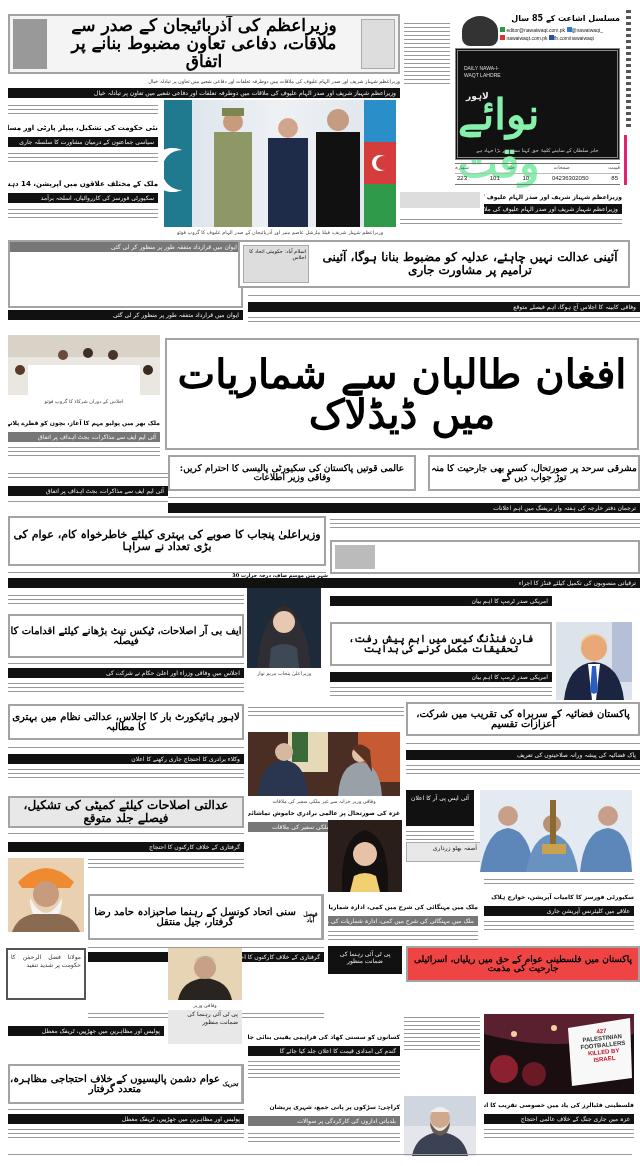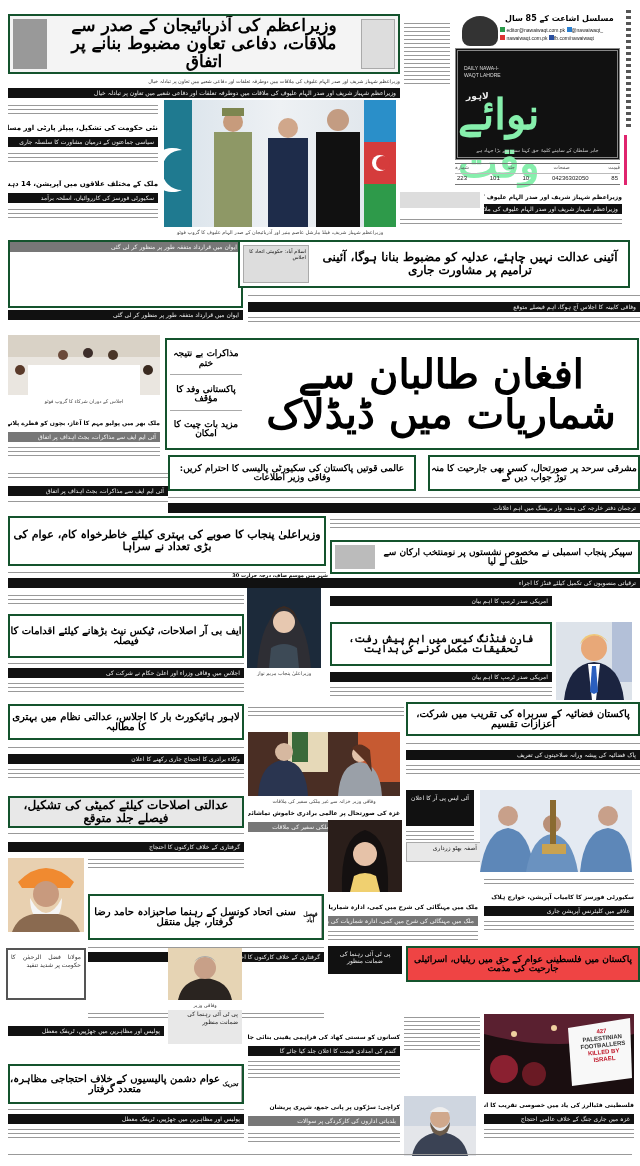--- a/index.html
+++ b/index.html
@@ -1,19 +1,19 @@
 <!DOCTYPE html>
 <html><head>
 <meta charset="utf-8">
 <style>
 *{box-sizing:border-box;margin:0;padding:0}
 body{width:640px;height:1166px;background:#fff;font-family:"DejaVu Sans",sans-serif;color:#111;position:relative;overflow:hidden}
 .abs{position:absolute}
 .hl{direction:rtl;text-align:center;font-family:"DejaVu Serif",serif;font-weight:bold;color:#000;line-height:1.05;overflow:hidden;display:flex;align-items:center;justify-content:center}
-.hlbox{border:2px solid #14532d;background:#f4f4f4}
+.hlbox{border:2px solid #a3a3a3;background:#f4f4f4}
 .blackbar{background:#111;color:#eee;direction:rtl;font-size:6px;line-height:10px;padding:0 4px;white-space:nowrap;overflow:hidden}
 .graybar{background:#777;color:#f4f4f4;direction:rtl;font-size:6px;line-height:10px;padding:0 4px;white-space:nowrap;overflow:hidden}
 .txt{direction:rtl;font-size:5px;line-height:7px;color:#333;overflow:hidden;text-align:justify}
 .txt .l{display:block;height:1px;background:#999;margin:3px 0}
 .sub{direction:rtl;font-size:7px;line-height:9px;font-weight:bold;color:#000;overflow:hidden;white-space:nowrap}
 .photo{overflow:hidden}
 .cap{direction:rtl;font-size:5px;color:#444;text-align:center;white-space:nowrap;overflow:hidden}
 .rule{background:#999}
 </style>
 </head>
@@ -61,21 +61,21 @@
       <rect x="58" y="8" width="22" height="8" fill="#7d8650"></rect>
     <rect x="104" y="38" width="40" height="89" fill="#1e2c4a"></rect>
       <circle cx="124" cy="28" r="10" fill="#d0a78b"></circle>
     <rect x="152" y="32" width="44" height="95" fill="#111"></rect>
       <circle cx="174" cy="20" r="11" fill="#c39c82"></circle>
   </svg>
 </div>
 <div class="abs cap" style="left:164px;top:229px;width:232px">وزیراعظم شہباز شریف، فیلڈ مارشل عاصم منیر اور آذربائیجان کے صدر الہام علیوف کا گروپ فوٹو</div>
 
 <div class="abs" style="left:462px;top:16px;width:36px;height:30px;border-radius:50% 50% 8px 8px;background:#333"></div>
-<div class="abs sub" style="left:505px;top:14px;width:115px;font-size:8px;text-align:left">مسلسل اشاعت کے 85 سال</div>
+<div class="abs sub" style="left:505px;top:14px;width:115px;font-size:8px;text-align:right">مسلسل اشاعت کے 85 سال</div>
 <div class="abs" style="left:500px;top:26px;width:122px;font-size:5px;line-height:8px;color:#222;font-family:'Liberation Sans',sans-serif">
   <div><span style="display:inline-block;width:5px;height:5px;background:#2a9a4a"></span> <span>editor@nawaiwaqt.com.pk</span> <span style="display:inline-block;width:5px;height:5px;background:#2a7fd0"></span><span>@nawaiwaqt_</span></div>
   <div><span style="display:inline-block;width:5px;height:5px;background:#d33"></span> <span>nawaiwaqt.com.pk</span> <span style="display:inline-block;width:5px;height:5px;background:#2a4fa0"></span><span>fb.com/nawaiwaqt</span></div>
 </div>
 <div class="abs" style="left:455px;top:48px;width:165px;height:112px;background:#111;border:3px double #888">
   <div style="position:absolute;left:6px;top:14px;width:40px;color:#ddd;font-size:5px;line-height:7px;font-family:'Liberation Sans',sans-serif">DAILY NAWA-I-WAQT LAHORE</div>
   <div style="position:absolute;left:8px;top:40px;color:#eee;font-size:9px;font-weight:bold">لاہور</div>
   <div style="position:absolute;left:0;right:0;top:40px;text-align:left;color:#86efac;font-family:'DejaVu Serif',serif;font-weight:bold;font-size:42px;line-height:48px;direction:rtl">نوائے وقت</div>
   <div style="position:absolute;left:4px;right:4px;bottom:4px;text-align:center;color:#ccc;font-size:5px;direction:rtl;white-space:nowrap;overflow:hidden">جابر سلطان کے سامنے کلمۂ حق کہنا سب سے بڑا جہاد ہے</div>
 </div>
@@ -154,25 +154,20 @@
 <div class="abs cap" style="left:8px;top:398px;width:152px">اجلاس کے دوران شرکاء کا گروپ فوٹو</div>
 <div class="abs sub" style="left:8px;top:418px;width:152px;font-size:6px">ملک بھر میں پولیو مہم کا آغاز، بچوں کو قطرے پلانے کا اعلان</div>
 <div class="abs graybar" style="left:8px;top:432px;width:152px">آئی ایم ایف سے مذاکرات، بجٹ اہداف پر اتفاق</div>
 <div class="abs txt" style="left:8px;top:444px;width:152px;height:22px">
     <span class="l"></span>
     <span class="l"></span>
     <span class="l"></span>
   </div>
 
 <div class="abs hlbox" style="left:165px;top:338px;width:474px;height:112px;display:flex;background:#fff">
-  <div style="width:78px;display:flex;flex-direction:column;gap:3px;padding:3px">
-    <div class="hl" style="flex:1;font-size:9px;border-bottom:1px solid #aaa">مذاکرات بے نتیجہ ختم</div>
-    <div class="hl" style="flex:1;font-size:9px;border-bottom:1px solid #aaa">پاکستانی وفد کا مؤقف</div>
-    <div class="hl" style="flex:1;font-size:9px">مزید بات چیت کا امکان</div>
-  </div>
   <div class="hl" style="flex:1;font-size:40px;line-height:1">افغان طالبان سے شماریات میں ڈیڈلاک</div>
 </div>
 
 <div class="abs txt" style="left:8px;top:470px;width:160px;height:14px">
     <span class="l"></span>
     <span class="l"></span>
   </div>
 <div class="abs blackbar" style="left:8px;top:486px;width:160px">آئی ایم ایف سے مذاکرات، بجٹ اہداف پر اتفاق</div>
 <div class="abs txt" style="left:8px;top:498px;width:160px;height:14px">
     <span class="l"></span>
@@ -191,21 +186,20 @@
 <div class="abs hlbox" style="left:8px;top:516px;width:318px;height:50px;background:#fff">
   <div class="hl" style="height:100%;font-size:11px">وزیراعلیٰ پنجاب کا صوبے کی بہتری کیلئے خاطرخواہ کام، عوام کی بڑی تعداد نے سراہا</div>
 </div>
 <div class="abs txt" style="left:330px;top:516px;width:310px;height:22px">
     <span class="l"></span>
     <span class="l"></span>
     <span class="l"></span>
   </div>
 <div class="abs hlbox" style="left:330px;top:540px;width:310px;height:34px;display:flex;background:#fff">
   <div style="width:40px;background:#bbb;margin:3px"></div>
-  <div class="hl" style="flex:1;font-size:9px">سپیکر پنجاب اسمبلی نے مخصوص نشستوں پر نومنتخب ارکان سے حلف لے لیا</div>
 </div>
 <div class="abs txt" style="left:8px;top:569px;width:318px;height:6px">
     <span class="l"></span>
   </div>
 <div class="abs blackbar" style="left:8px;top:578px;width:632px">ترقیاتی منصوبوں کی تکمیل کیلئے فنڈز کا اجراء</div>
 <div class="abs sub" style="left:232px;top:571px;width:96px;font-size:5px">شہر میں موسم صاف، درجہ حرارت 30 ڈگری</div>
 
 <div class="abs txt" style="left:8px;top:592px;width:236px;height:22px">
     <span class="l"></span>
     <span class="l"></span>

